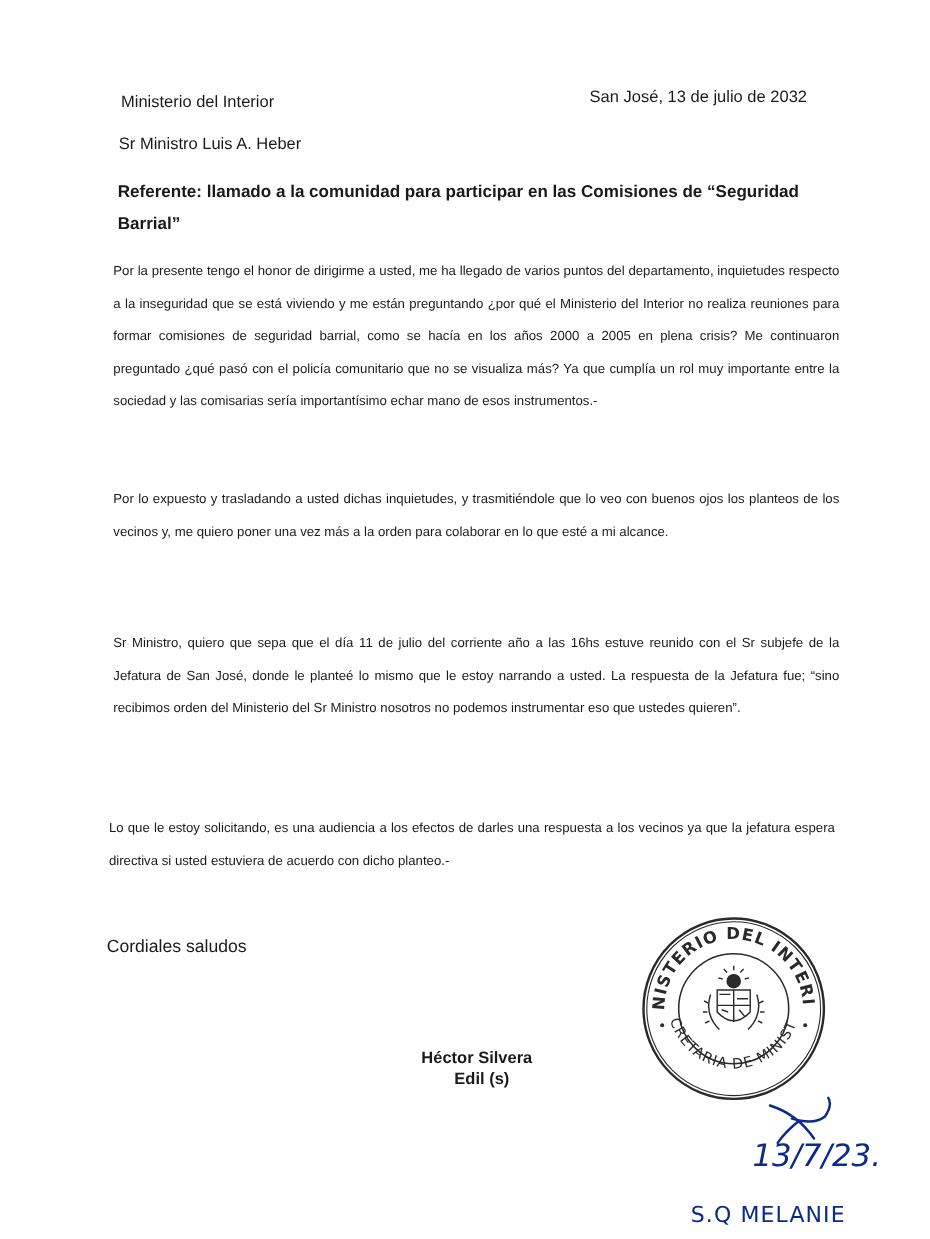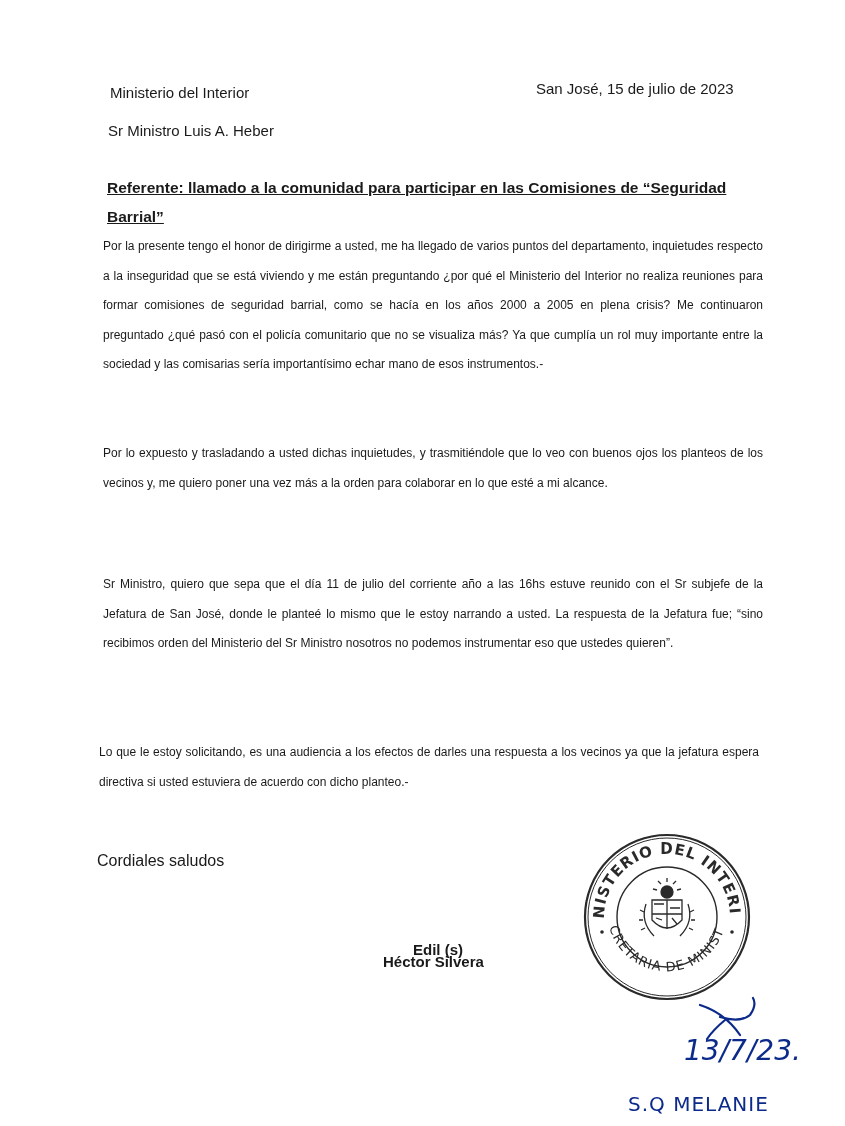--- a/index.html
+++ b/index.html
@@ -5,56 +5,55 @@
     html, body { margin: 0; padding: 0; background: #ffffff; }
     body {
       width: 845px; height: 1126px; position: relative; overflow: hidden;
       font-family: "Liberation Sans", "DejaVu Sans", sans-serif;
       color: #1a1a1a;
     }
     .abs { position: absolute; white-space: nowrap; }
     .hdr { font-size: 15px; }
     .ref {
       left: 107px; top: 160px; width: 648px; white-space: normal;
-      font-size: 15.5px; font-weight: bold; text-decoration: underline;
+      font-size: 15.5px; font-weight: bold; 
       line-height: 29px;
-      margin-top: 13px;
     }
     .para {
       position: absolute; left: 103px; width: 660px;
       font-size: 12px; line-height: 29.5px; text-align: justify;
     }
     .closing { font-size: 16px; }
     .sig { font-size: 15px; font-weight: bold; }
     .hand {
       position: absolute; font-family: "DejaVu Sans", sans-serif;
       color: #0b2a8a; font-style: italic;
     }
     .stamp { position: absolute; left: 582px; top: 832px; width: 170px; height: 170px; }
   </style>
 </head>
 <body>
 
 <div>
 
   <div class="abs hdr" style="left:110px; top:84px;">Ministerio del Interior</div>
-  <div class="abs hdr" style="left:536px; top:80px;">San José, 15 de julio de 2023</div>
+  <div class="abs hdr" style="left:536px; top:80px;">San José, 13 de julio de 2032</div>
   <div class="abs hdr" style="left:108px; top:122px;">Sr Ministro Luis A. Heber</div>
 
   <div class="abs ref">Referente: llamado a la comunidad  para participar en  las Comisiones de “Seguridad Barrial”</div>
 
   <div class="para" style="top:232px;">Por la presente tengo el honor de dirigirme a usted, me ha llegado de varios puntos del departamento, inquietudes respecto a la inseguridad que se está viviendo y  me están preguntando ¿por qué el Ministerio del Interior no realiza reuniones para formar comisiones de seguridad barrial, como se hacía en los años 2000 a 2005 en plena crisis?  Me continuaron  preguntado ¿qué pasó con el policía comunitario que no se visualiza más?  Ya que cumplía un rol muy importante entre la sociedad y las comisarias sería importantísimo  echar mano de esos instrumentos.-</div>
   <div class="para" style="top:439px;">Por lo expuesto y trasladando a usted dichas inquietudes, y trasmitiéndole que lo veo con buenos ojos los planteos de  los vecinos y, me quiero poner una vez más a la orden para colaborar en lo que esté a mi alcance.</div>
   <div class="para" style="top:570px;">Sr Ministro, quiero que sepa que el día 11 de julio del corriente año a las 16hs estuve reunido con el Sr subjefe de la Jefatura de San José, donde le planteé lo mismo que le estoy narrando a usted. La respuesta de la Jefatura fue; “sino recibimos orden del Ministerio del Sr Ministro nosotros no podemos instrumentar eso que ustedes quieren”.</div>
   <div class="para" style="top:738px; left:99px;">Lo que le estoy solicitando, es una audiencia a los efectos de darles una respuesta a los vecinos ya que la jefatura espera directiva si usted estuviera de acuerdo con dicho planteo.-</div>
 
   <div class="abs closing" style="left:97px; top:852px;">Cordiales saludos</div>
 
   <div class="abs sig" style="left:383px; top:953px;">Héctor Silvera</div>
-  <div class="abs sig" style="left:413px; top:941px;">Edil (s)</div>
+  <div class="abs sig" style="left:413px; top:972px;">Edil (s)</div>
 
   <svg class="stamp" viewBox="0 0 170 170">
     <defs>
       <path id="arcTop" d="M 22 85 A 63 63 0 0 1 148 85"></path>
       <path id="arcBot" d="M 28 98 A 60 60 0 0 0 142 98"></path>
     </defs>
     <circle cx="85" cy="85" r="82" fill="none" stroke="#2a2a2a" stroke-width="2.2"></circle>
     <circle cx="85" cy="85" r="79" fill="none" stroke="#2a2a2a" stroke-width="1"></circle>
     <circle cx="85" cy="85" r="50" fill="none" stroke="#2a2a2a" stroke-width="1.4"></circle>
     <text font-family="DejaVu Sans, sans-serif" font-size="15" font-weight="bold" fill="#2a2a2a" letter-spacing="1">

